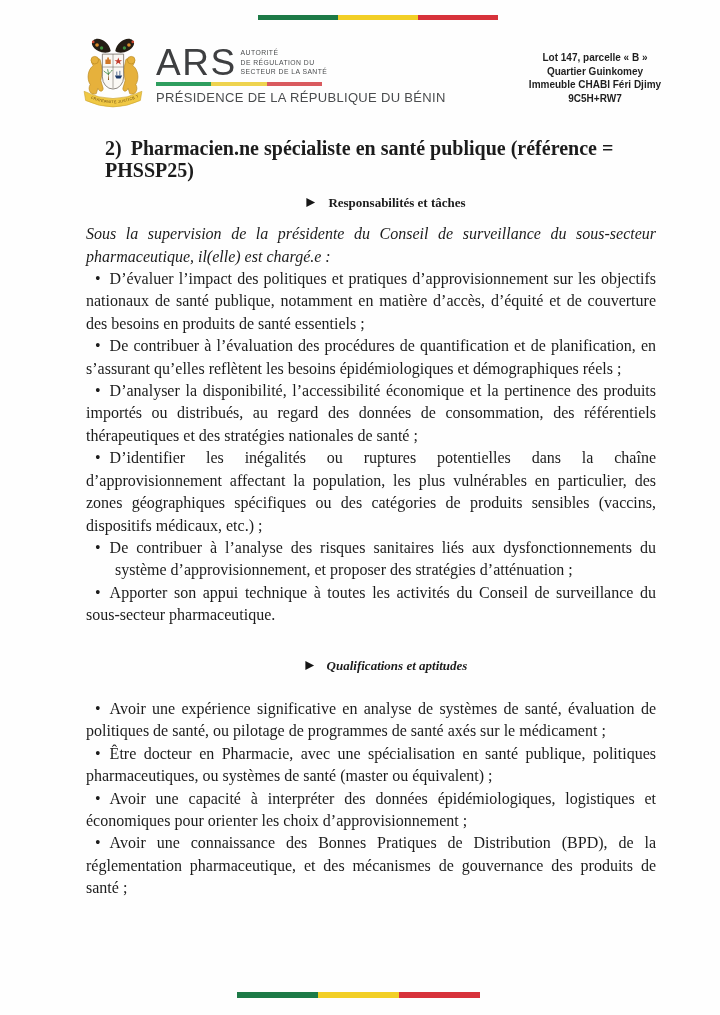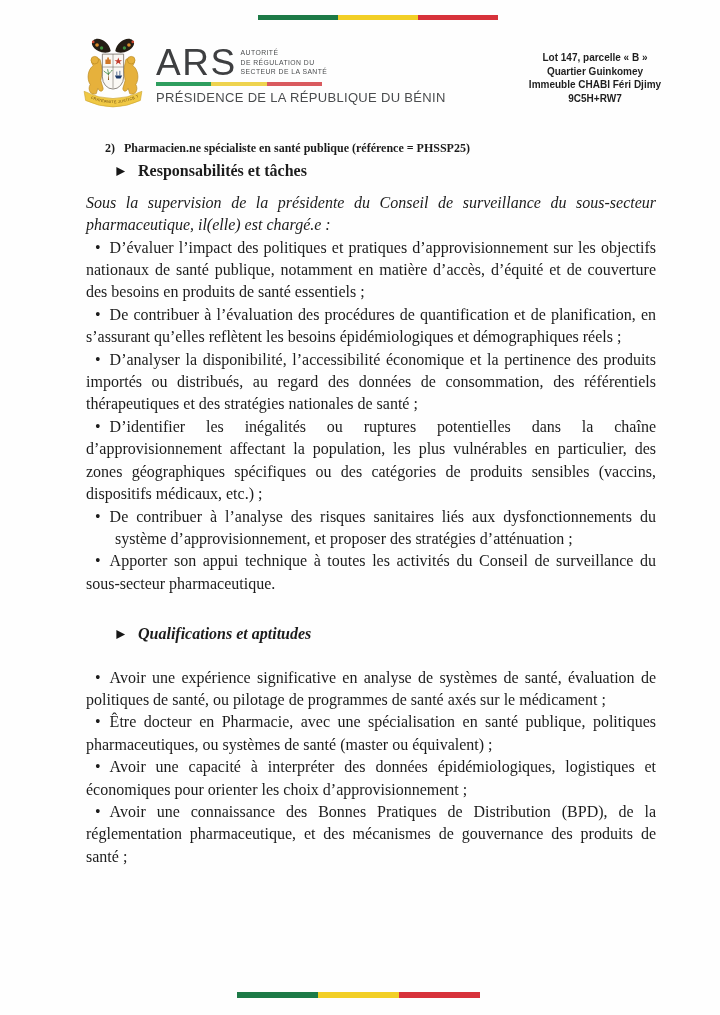--- a/index.html
+++ b/index.html
@@ -31,23 +31,23 @@
   .logo-tagline { font-size:13px; letter-spacing:0.32px; color:#4a4c4e; margin-top:4px; white-space:nowrap; }
 
   .address {
     position:absolute; left:505px; top:51px; width:180px; text-align:center;
     font-family:"Liberation Sans",sans-serif; font-size:10px; font-weight:700;
     line-height:13.5px; color:#1f1f1f;
   }
 
   
   .doc { position:absolute; left:86px; top:137px; width:570px; font-size:16px; line-height:22.4px; }
-  .doc-title { font-size:12px; font-weight:700; margin:0 0 1px; padding-left:19px; }
+  .doc-title { font-size:20px; font-weight:700; margin:0 0 10px; padding-left:19px; }
   .doc-title .num { margin-right:9px; }
-  h2.sec { font-size:16px; font-weight:700; margin:0 0 9px; padding-left:29px; }
+  h2.sec { font-size:13px; font-weight:700; margin:0 0 9px; padding-left:29px;text-align:center; }
   h2.sec .arrow { display:inline-block; width:11px; height:11px; margin-right:12px; vertical-align:-1px; }
   h2.sec2 { margin-top:28px; margin-bottom:21px;font-style:italic; }
   p.intro { margin:0 0 0; text-align:justify;font-style:italic; }
   p.b { margin:0; text-align:justify; text-indent:9px; }
   p.b .bm { margin-right:9px; }
   p.b.hang { text-indent:-20px; padding-left:29px; }
 </style>
 </head>
 <body>
 

